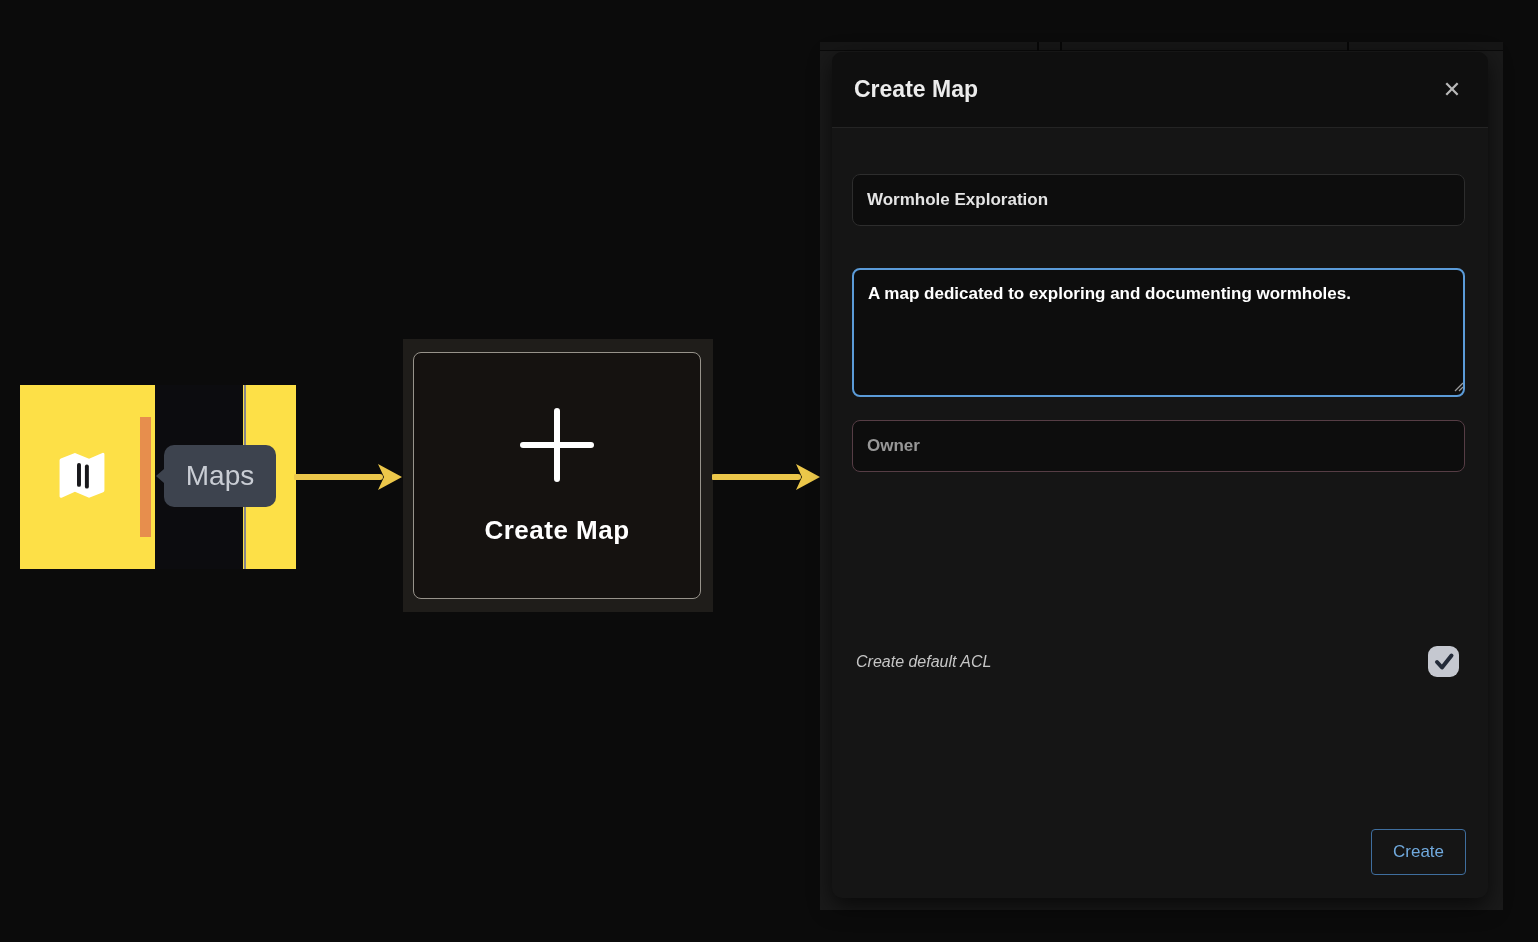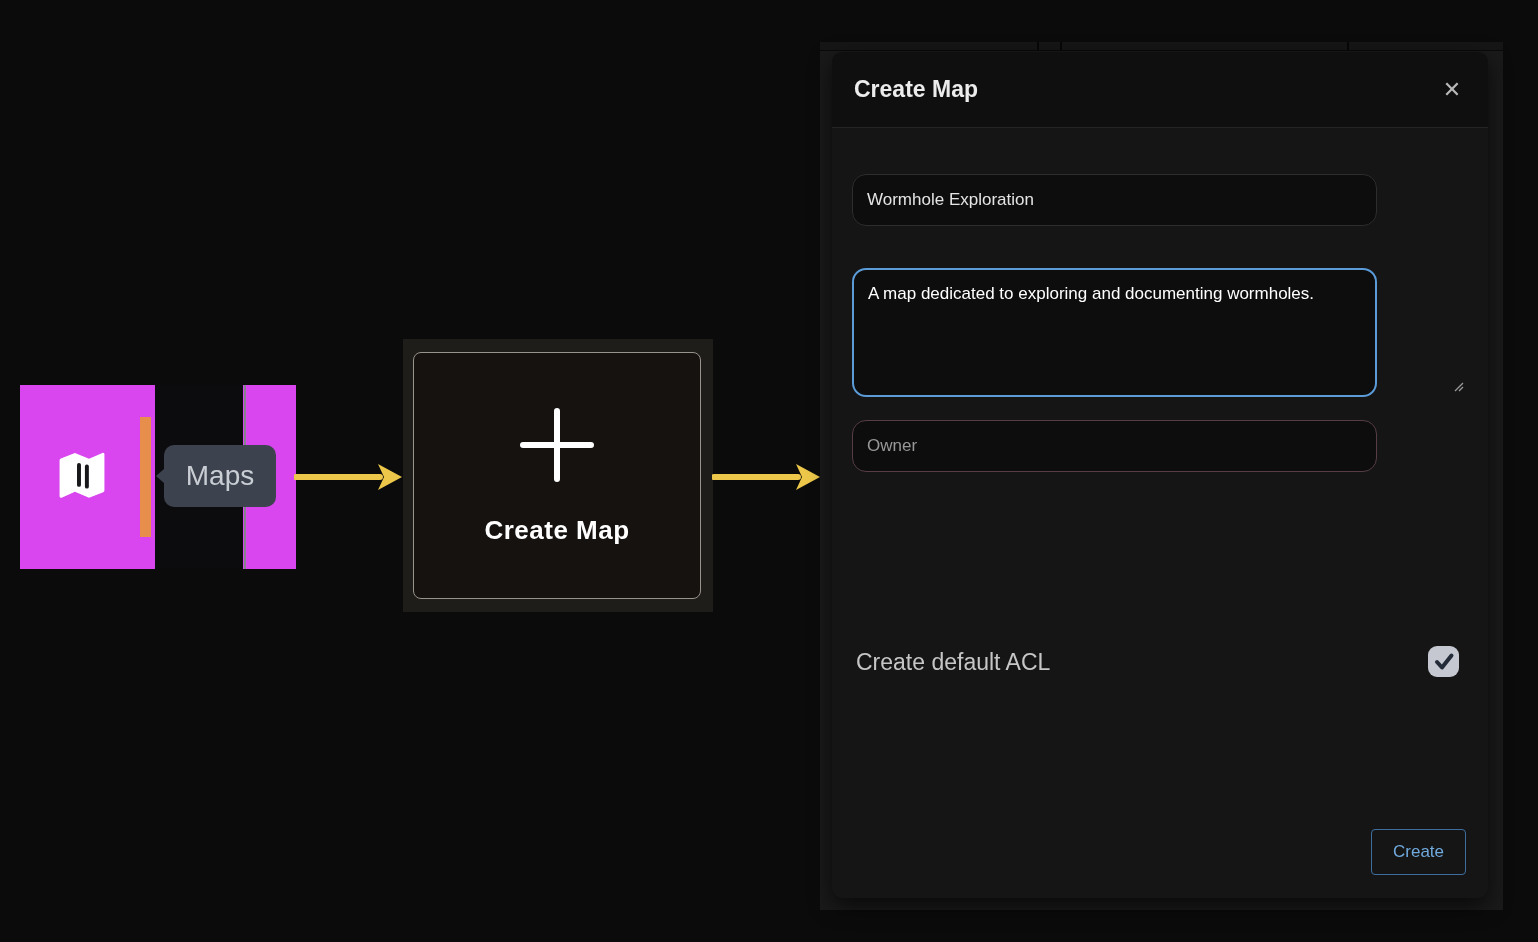--- a/index.html
+++ b/index.html
@@ -1,20 +1,20 @@
 <!DOCTYPE html>
 <html><head>
 <meta charset="utf-8">
 <style>
   * { margin:0; padding:0; box-sizing:border-box; }
   html,body { width:1538px; height:942px; background:#0b0b0b; font-family:"Liberation Sans", sans-serif; overflow:hidden; }
   #stage { position:relative; width:1538px; height:942px; background:#0b0b0b; }
 
   
-  .panel-left { position:absolute; left:20px; top:385px; width:276px; height:184px; background:#d946ef; }
+  .panel-left { position:absolute; left:20px; top:385px; width:276px; height:184px; background:#fde047; }
   .panel-dark-strip { position:absolute; left:135px; top:0; width:88px; height:184px; background:#0c0c0f; }
   .scroll-line { position:absolute; left:224px; top:0; width:2px; height:184px; background:#84848c; }
   .map-icon { position:absolute; left:37px; top:63px; width:50px; height:54px; }
   .accent-bar { position:absolute; left:120px; top:32px; width:11px; height:120px; background:#e78e4d; }
   .tooltip { position:absolute; left:144px; top:60px; width:112px; height:62px; background:#3d434e;
              border-radius:10px; display:flex; align-items:center; justify-content:center; z-index:3; }
   .tooltip-text { color:#c9cdd4; font-size:28px; }
   .tooltip-arrow { position:absolute; left:-8px; top:24px; width:0; height:0;
                    border-top:7px solid transparent; border-bottom:7px solid transparent; border-right:8px solid #3d434e; }
 
@@ -38,31 +38,31 @@
   
   .modal { position:absolute; left:12px; top:10px; width:656px; height:846px; background:#151515;
            border-radius:10px; overflow:hidden; box-shadow:0 8px 22px rgba(0,0,0,0.65); }
   .modal-header { position:relative; height:76px; background:#0f0f0f; border-bottom:1px solid #242424;
                   display:flex; align-items:center; padding:0 22px; }
   .modal-title { color:#ececec; font-size:23px; font-weight:bold; }
   .modal-close { position:absolute; right:22px; top:24px; width:28px; height:28px; color:#b9b9b9; font-size:22px;
                  display:flex; align-items:center; justify-content:center; cursor:pointer; }
 
   .modal-body { position:relative; height:770px; }
-  .fld { position:absolute; left:20px; width:525px; background:#0d0d0d; border:1px solid #2d2d2d; border-radius:14px;
-         color:#e4e4e4; font-size:17px; padding:0 14px; font-family:"Liberation Sans", sans-serif; outline:none; }
+  .fld { position:absolute; left:20px; width:613px; background:#0d0d0d; border:1px solid #2d2d2d; border-radius:8px;
+         color:#e4e4e4; font-size:17px; padding:0 14px; font-family:"Liberation Sans", sans-serif; outline:none;font-weight:bold; }
   input.fld { height:52px; }
   .fld::placeholder { color:#989898; opacity:1; }
   .fld-name { top:46px; }
   .fld-desc { top:140px; height:129px; padding:13px 14px; resize:none; border:2px solid #5b9bd8; color:#ffffff; line-height:1.35; }
   .resize-grip { position:absolute; left:620px; top:252px; width:12px; height:12px; pointer-events:none; }
   .fld-owner { top:292px; border:1px solid #563d45; }
   .fld-tag { top:390px; }
   .acl-row { position:absolute; left:24px; top:518px; width:609px; height:32px; display:flex; align-items:center; }
-  .acl-label { color:#c6c6c6; font-size:23px; }
+  .acl-label { color:#c6c6c6; font-size:16px;font-style:italic; }
   .acl-check { position:absolute; right:6px; top:0; width:31px; height:31px; background:#c5c8d0; border-radius:9px;
                display:flex; align-items:center; justify-content:center; cursor:pointer; }
   .fld-access { top:582px; }
   .create-btn { position:absolute; left:539px; top:701px; width:95px; height:46px; background:transparent;
                 border:1px solid #3f6e9e; border-radius:4px; color:#70a9dd; font-size:17px;
                 font-family:"Liberation Sans", sans-serif; cursor:pointer; }
 </style>
 </head>
 <body>
 

